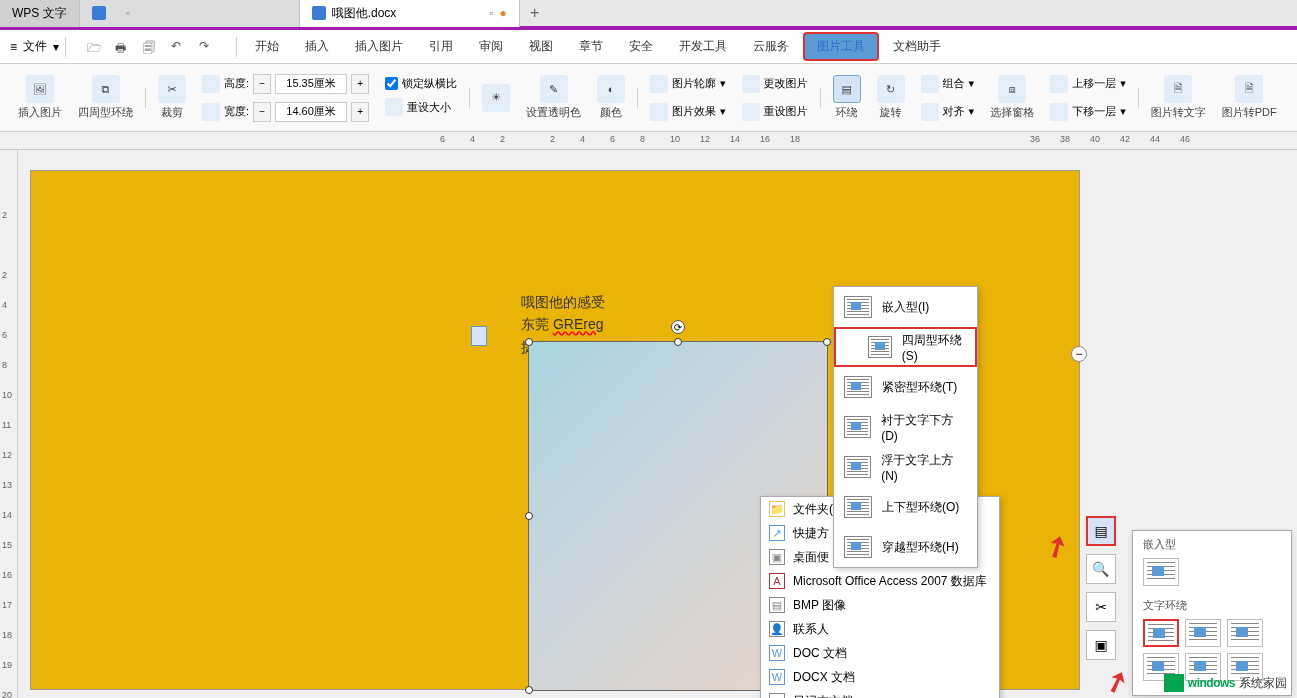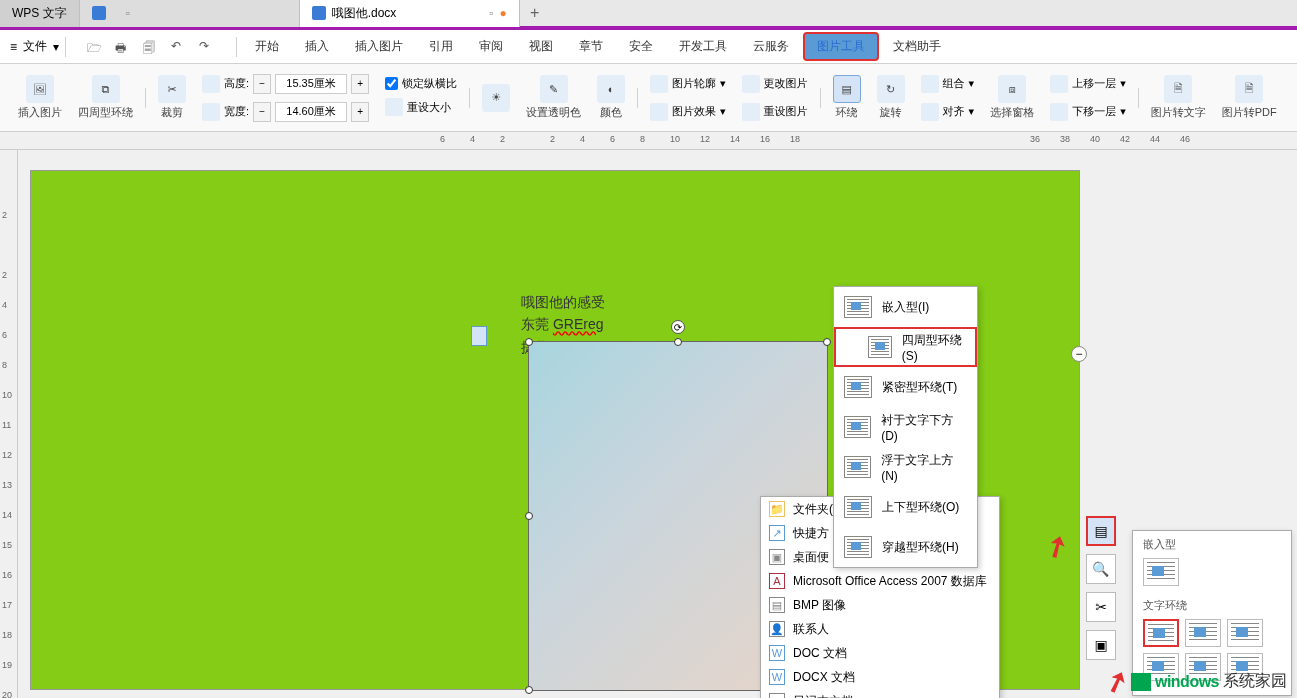--- a/index.html
+++ b/index.html
@@ -31,21 +31,21 @@
     .checkbox-row { display: flex; align-items: center; gap: 4px; font-size: 11px; }
     .ribbon-btn-active { background: #d4e3f5; border: 1px solid #7aa8dc; padding: 2px 4px; }
     
     .ruler-h { height: 18px; background: #f0f0f0; border-bottom: 1px solid #ccc; position: relative; font-size: 9px; color: #666; }
     .ruler-tick { position: absolute; top: 2px; }
     
     .workspace { position: relative; height: 548px; background: #f0f0f0; display: flex; }
     .ruler-v { width: 18px; background: #f0f0f0; border-right: 1px solid #ccc; position: relative; font-size: 9px; color: #666; }
     .ruler-v .ruler-tick { left: 2px; transform: none; }
     
-    .page-area { position: absolute; left: 30px; top: 20px; width: 1050px; height: 520px; background: #84cc16; border: 1px solid #999; }
+    .page-area { position: absolute; left: 30px; top: 20px; width: 1050px; height: 520px; background: #eab308; border: 1px solid #999; }
     .text-content { position: absolute; left: 490px; top: 120px; font-size: 14px; line-height: 1.6; color: #333; }
     .underline-red { text-decoration: underline wavy red; }
     .doc-icon { position: absolute; left: 440px; top: 155px; width: 16px; height: 20px; background: #d4e3f5; border: 1px solid #5b9bd5; }
     
     .image-box { position: absolute; left: 497px; top: 170px; width: 300px; height: 350px; background: linear-gradient(135deg, #a8d5df 0%, #c9d5dd 40%, #e8d5c8 100%); border: 1px solid #666; }
     .sel-handle { position: absolute; width: 8px; height: 8px; background: #fff; border: 1px solid #333; border-radius: 50%; }
     .rotate-handle { position: absolute; left: 50%; top: -22px; transform: translateX(-50%); width: 14px; height: 14px; border: 1px solid #555; border-radius: 50%; background: #fff; display: flex; justify-content: center; align-items: center; font-size: 10px; }
     
     .context-menu { position: absolute; left: 760px; top: 346px; width: 240px; background: #fff; border: 1px solid #aaa; box-shadow: 2px 2px 6px rgba(0,0,0,0.2); z-index: 100; }
     .ctx-item { height: 24px; display: flex; align-items: center; padding: 0 8px; gap: 8px; cursor: pointer; font-size: 12px; }
@@ -68,21 +68,21 @@
     .lp-close { color: #888; cursor: pointer; }
     .lp-section { padding: 6px 10px; }
     .lp-label { font-size: 11px; color: #555; margin-bottom: 6px; }
     .lp-grid { display: flex; gap: 6px; flex-wrap: wrap; }
     .lp-opt { width: 36px; height: 28px; border: 1px solid #bbb; cursor: pointer; position: relative; }
     .lp-opt::before { content: ""; position: absolute; inset: 3px; background: repeating-linear-gradient(#888, #888 1px, transparent 1px, transparent 4px); }
     .lp-opt::after { content: ""; position: absolute; left: 8px; top: 7px; width: 12px; height: 10px; background: #5b9bd5; }
     .lp-opt.highlighted { border: 2px solid #e03030; }
     
     .red-arrow { position: absolute; color: #e03030; font-size: 28px; font-weight: bold; z-index: 200; }
-    .watermark { position: absolute; right: 10px; bottom: 6px; display: flex; align-items: center; gap: 4px; font-size: 16px; z-index: 300; padding-left: 28px; }
+    .watermark { position: absolute; right: 10px; bottom: 6px; display: flex; align-items: center; gap: 4px; font-size: 12px; z-index: 300; padding-left: 28px; }
     .wm-logo { width: 20px; height: 18px; background: #00a54f; }
     .wm-text1 { color: #00a54f; font-weight: bold; letter-spacing: -0.5px; }
     .wm-text2 { color: #333; }
   </style>
 </head>
 <body>
 
 <div class="title-bar">
   <div class="tab" style="background:#d0d0d0;">
     <span>WPS 文字</span>

